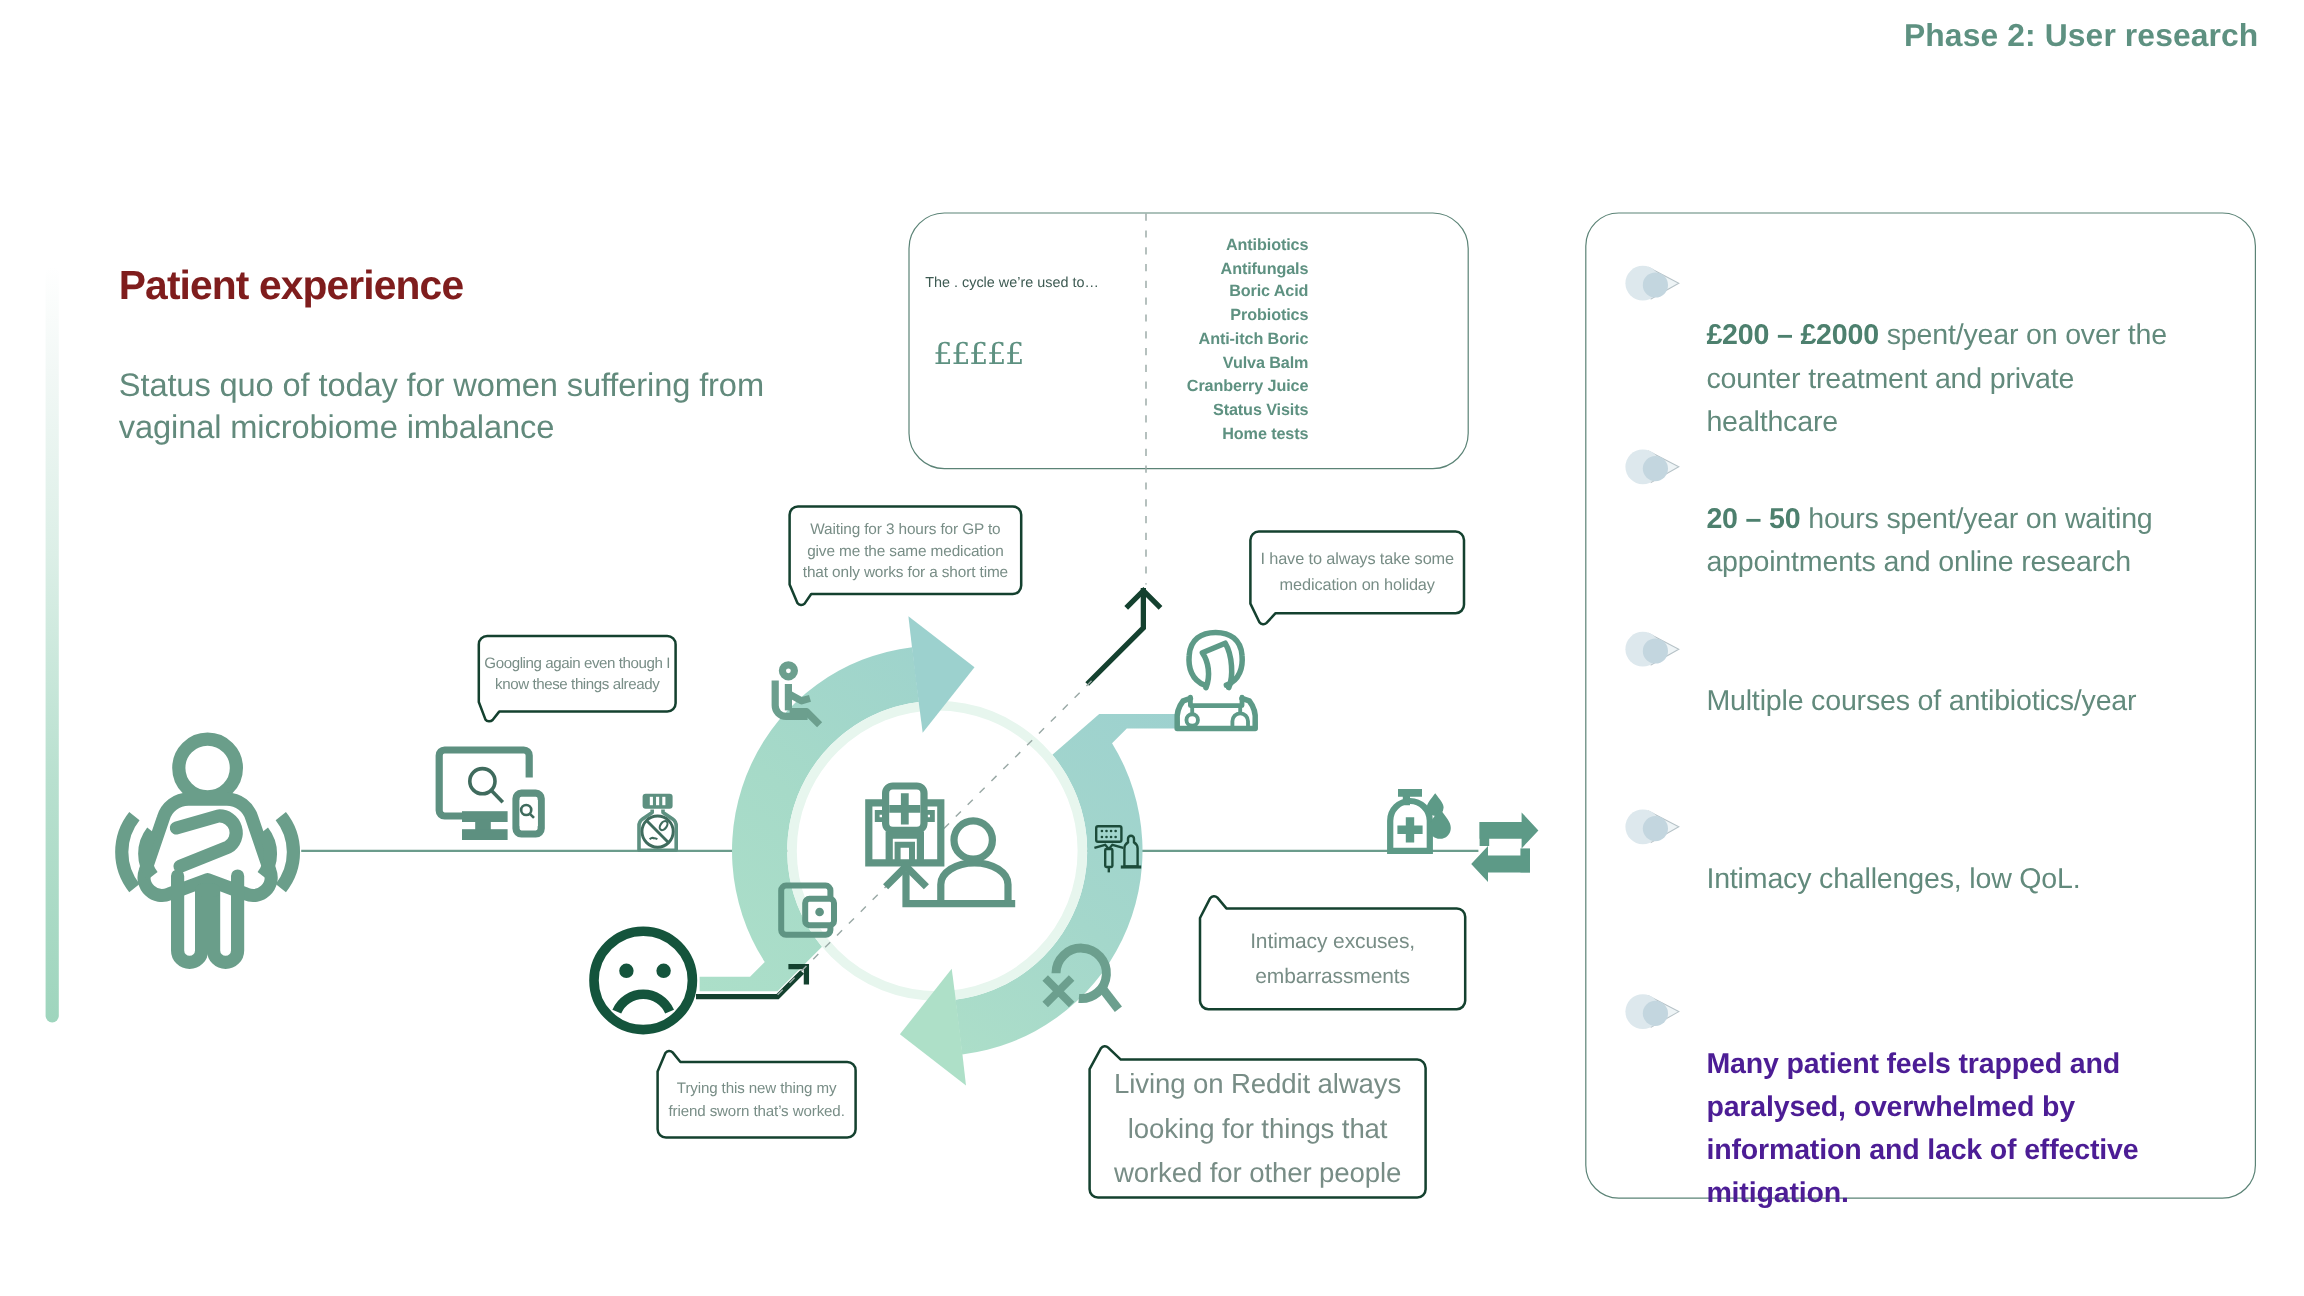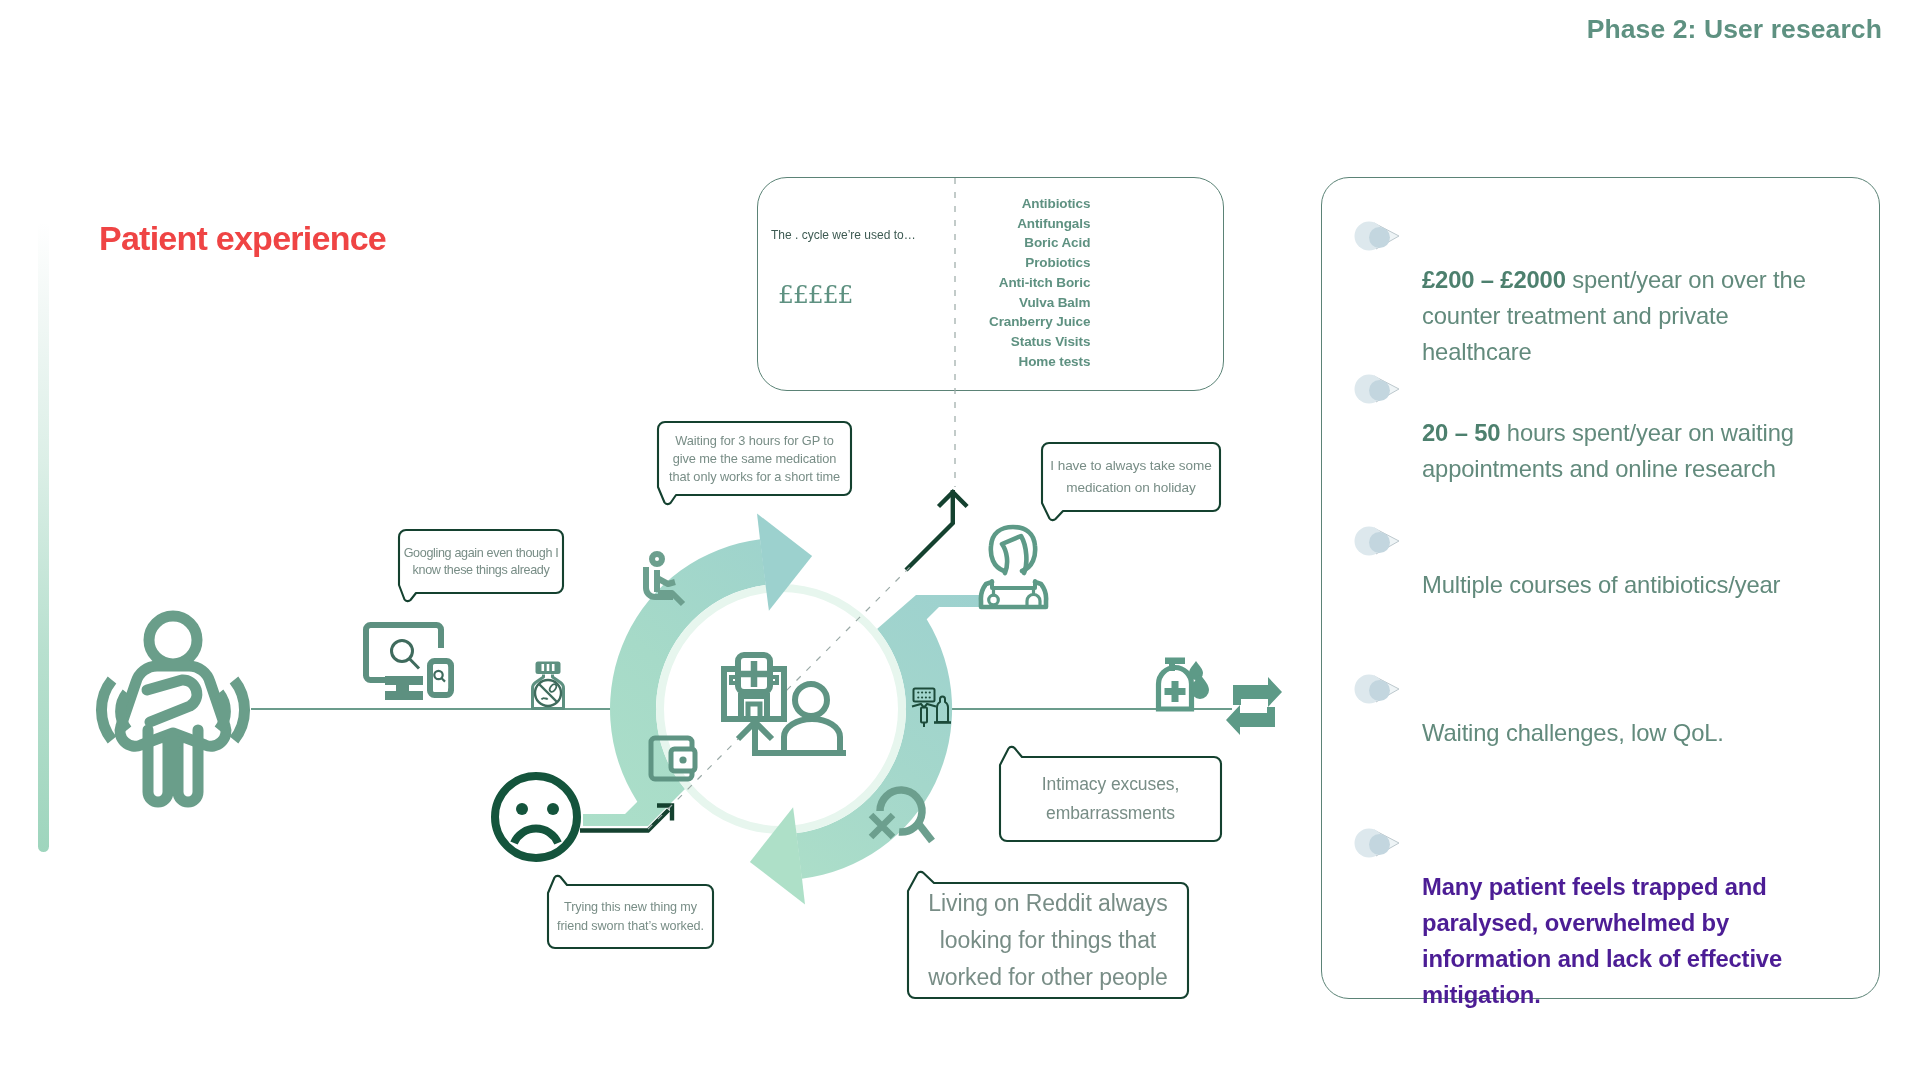--- a/index.html
+++ b/index.html
@@ -7,21 +7,21 @@
   .stage{position:absolute;left:0;top:0;width:1920px;height:912px;}
 
   
   #phase-title{position:absolute;right:38px;top:14px;font-size:26.5px;font-weight:bold;color:#5e9181;letter-spacing:0.1px;white-space:nowrap;}
 
   
   #accent-bar{position:absolute;left:38px;top:222px;width:11px;height:630px;border-radius:6px;
     background:linear-gradient(to bottom,#ffffff 0%,#f2f8f6 14%,#dcefe7 38%,#b8e0cf 68%,#9ed5bd 100%);}
 
   
-  #page-title{position:absolute;left:99px;top:219px;font-size:34px;font-weight:bold;color:#ef4444;letter-spacing:-0.75px;}
+  #page-title{position:absolute;left:99px;top:219px;font-size:34px;font-weight:bold;color:#7f1d1d;letter-spacing:-0.75px;}
   #page-subtitle{position:absolute;left:99px;top:303px;width:585px;font-size:27.2px;line-height:35px;color:#628a7c;letter-spacing:-0.1px;}
 
   
   #treat-card{position:absolute;left:757px;top:177px;width:467px;height:214px;border:1.6px solid #5b8376;border-radius:30px;box-sizing:border-box;}
   #treat-card-dash{position:absolute;left:954px;top:177px;width:0;height:0;}
   #treat-left-text{position:absolute;left:771px;top:224px;width:170px;font-size:12px;line-height:23px;color:#3d5a52;}
   #treat-amount{position:absolute;left:778px;top:280px;font-family:"DejaVu Serif",serif;font-size:25px;color:#5e9181;letter-spacing:-1px;}
   #treat-list{position:absolute;left:989px;top:194px;font-size:13.5px;font-weight:bold;line-height:19.7px;color:#5e9181;letter-spacing:-0.1px;text-align:right;}
 
   
@@ -34,20 +34,21 @@
   #diagram{position:absolute;left:0;top:0;}
 </style>
 </head>
 <body>
 
 <div class="stage">
 
   <div id="phase-title">Phase 2: User research</div>
   <div id="accent-bar"></div>
   <div id="page-title">Patient experience</div>
+  <div id="page-subtitle">Status quo of today for women suffering from vaginal microbiome imbalance</div>
 
   <div id="treat-card"></div>
   <div id="treat-card-dash"></div>
   <div id="treat-left-text">The . cycle we’re used to…</div>
   <div id="treat-amount">£££££</div>
   <div id="treat-list">
       <div>Antibiotics</div>
       <div>Antifungals</div>
       <div>Boric Acid</div>
       <div>Probiotics</div>
@@ -83,21 +84,21 @@
             <circle cx="25.5" cy="18.5" r="10.5" fill="#c3d6df"></circle>
           </svg></div>
         <div class="stat-text">Multiple courses of antibiotics/year</div>
       </div>
       <div class="stat-row" style="top: 668px;">
         <div class="stat-bullet"><svg width="50" height="34" viewBox="0 0 50 34">
             <path d="M20 4 L45 17 L22 30 Z" fill="#eef4f6" stroke="#b6c2c7" stroke-width="0.9"></path>
             <circle cx="15" cy="17" r="14.5" fill="#dde8ed"></circle>
             <circle cx="25.5" cy="18.5" r="10.5" fill="#c3d6df"></circle>
           </svg></div>
-        <div class="stat-text">Waiting challenges, low QoL.</div>
+        <div class="stat-text">Intimacy challenges, low QoL.</div>
       </div>
       <div class="stat-row" style="top: 822px;">
         <div class="stat-bullet"><svg width="50" height="34" viewBox="0 0 50 34">
             <path d="M20 4 L45 17 L22 30 Z" fill="#eef4f6" stroke="#b6c2c7" stroke-width="0.9"></path>
             <circle cx="15" cy="17" r="14.5" fill="#dde8ed"></circle>
             <circle cx="25.5" cy="18.5" r="10.5" fill="#c3d6df"></circle>
           </svg></div>
         <div class="stat-text stat-strong">Many patient feels trapped and paralysed, overwhelmed by information and lack of effective mitigation.</div>
       </div>
     </div>

